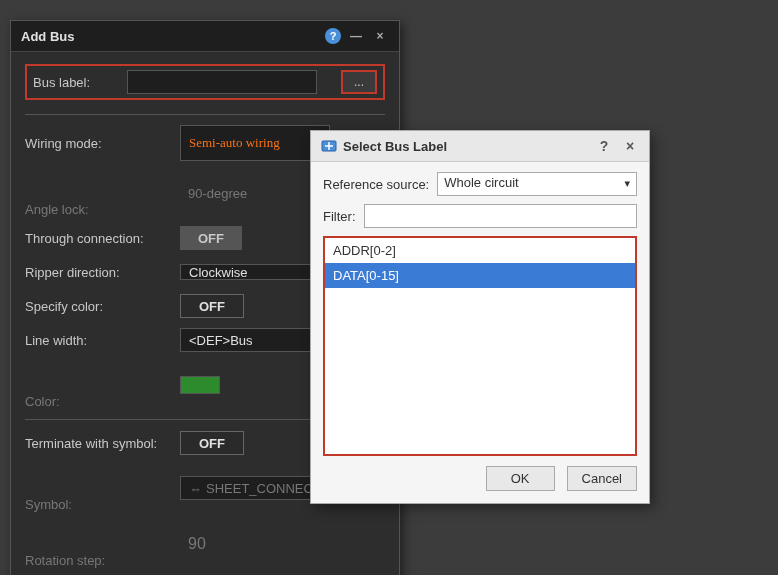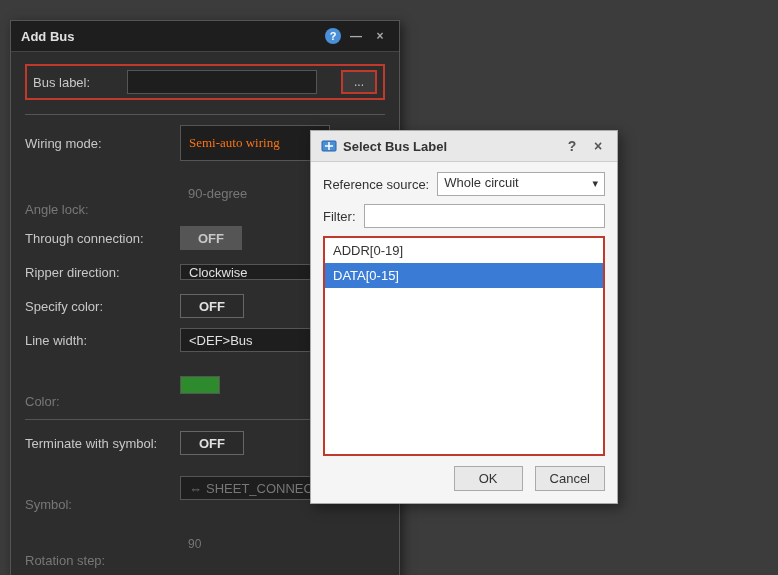--- a/index.html
+++ b/index.html
@@ -228,30 +228,30 @@
       font-size: 13px;
       min-width: 160px;
       height: 24px;
       display: flex;
       align-items: center;
       gap: 4px;
     }
 
     .rotation-field {
       color: #777;
-      font-size: 12px;
+      font-size: 16px;
       padding: 2px 8px;
     }
 
     
     .select-bus-dialog {
       position: absolute;
       top: 130px;
       left: 310px;
-      width: 308px;
+      width: 340px;
       background: #14b8a6;
       border: 1px solid #aaa;
       box-shadow: 4px 4px 12px rgba(0,0,0,0.4);
       z-index: 10;
     }
 
     .select-bus-titlebar {
       background: #e8e8e8;
       border-bottom: 1px solid #ccc;
       padding: 6px 10px;
@@ -508,21 +508,21 @@
       </div>
     </div>
 
     <div class="select-form-row">
       <span class="select-label">Filter:</span>
       <input class="filter-input" type="text" style="">
     </div>
 
     <div class="bus-list">
       <div class="bus-list-item">
-        <span>ADDR[0-19]</span>
+        <span>ADDR[0-2]</span>
       </div>
       <div class="bus-list-item selected">
         <span>DATA[0-15]</span>
       </div>
     </div>
 
     <div class="dialog-buttons">
       <button class="ok-btn">OK</button>
       <button class="cancel-btn">Cancel</button>
     </div>

